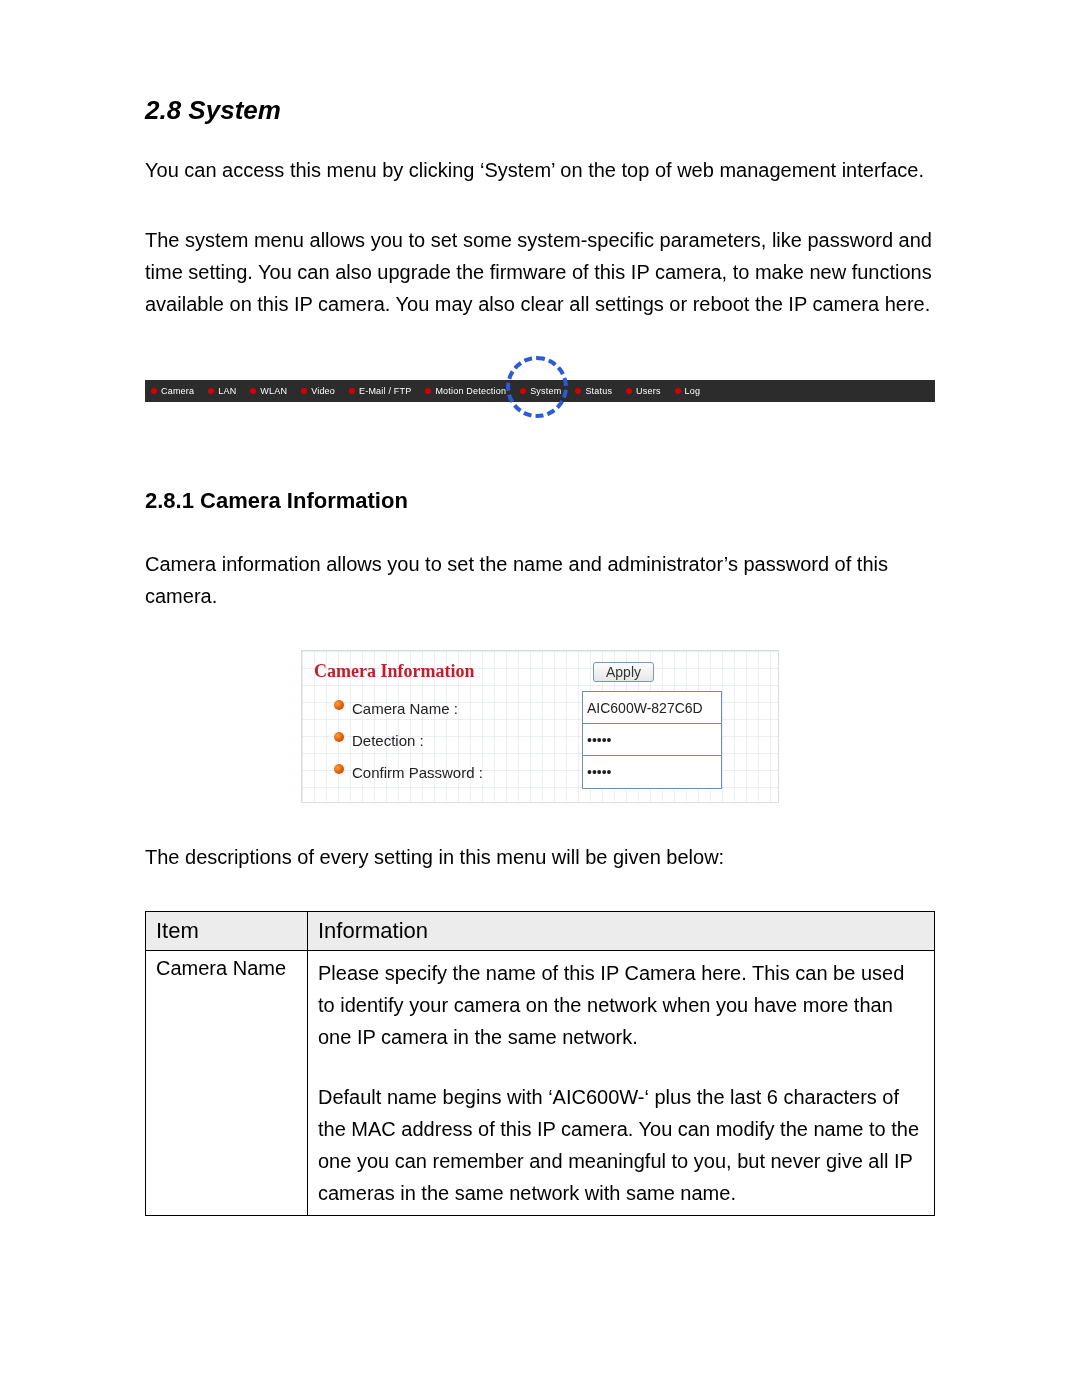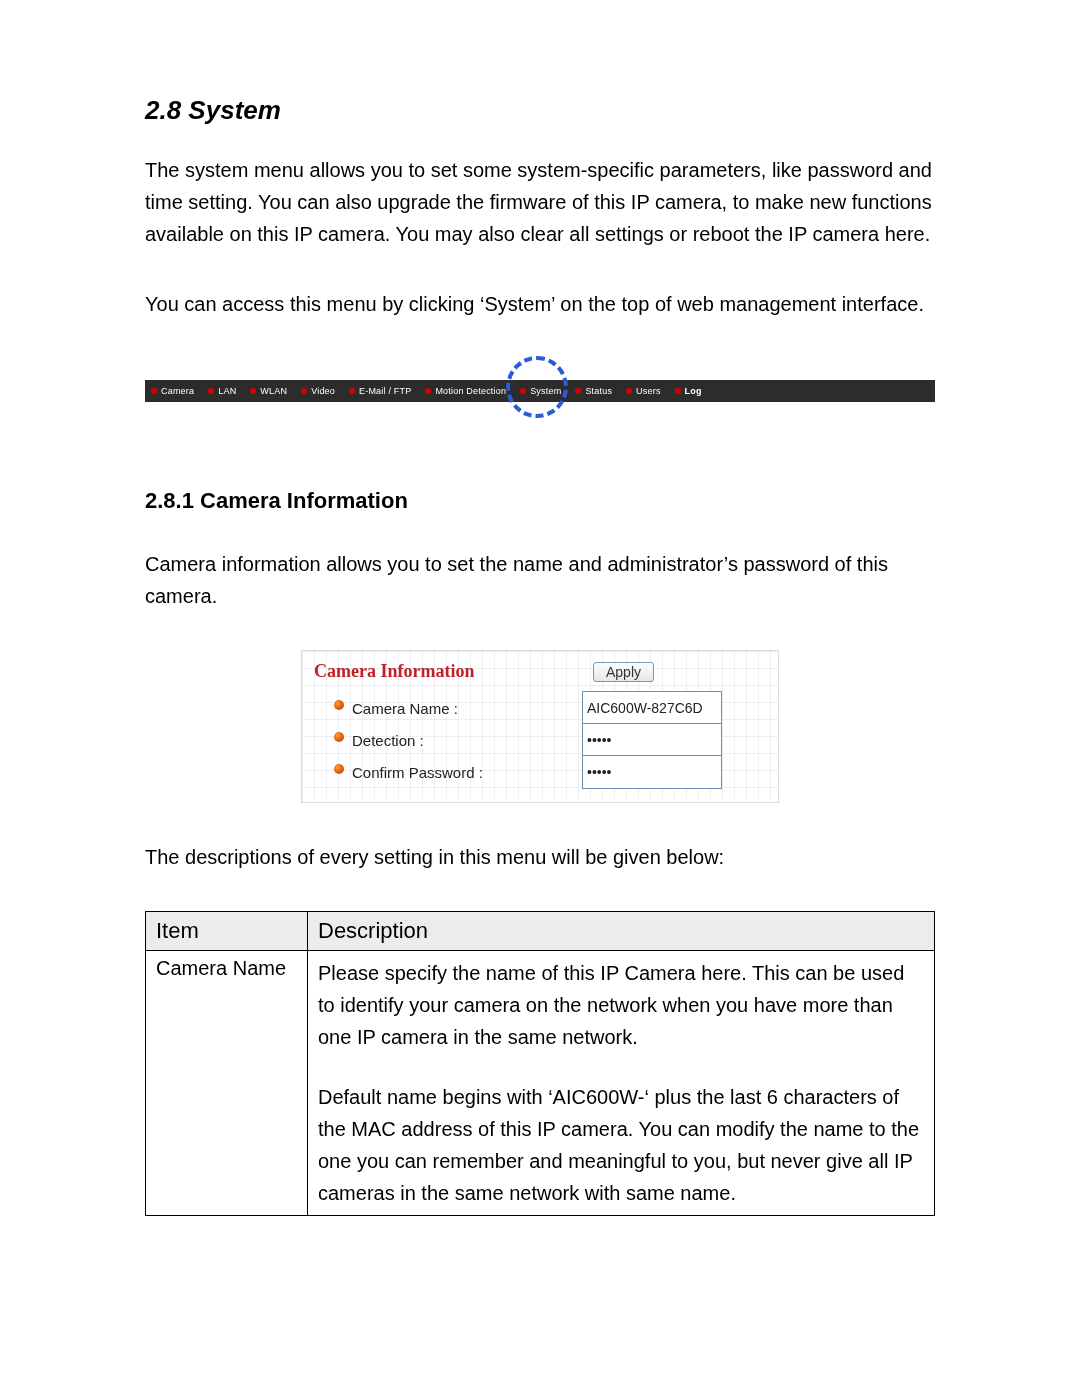--- a/index.html
+++ b/index.html
@@ -42,21 +42,21 @@
     align-items: center;
     padding: 0 6px;
   }
   .nav-item {
     display: flex;
     align-items: center;
     gap: 4px;
     white-space: nowrap;
     margin-right: 14px;
   }
-  .nav-item:last-child { margin-right: 0; font-weight: bold; }
+  .nav-item:last-child { margin-right: 0; }
   .red-dot {
     width: 6px; height: 6px;
     background: #d50000;
     border-radius: 50%;
     flex: 0 0 auto;
   }
   .nav-label {
     color: #fff;
     font-size: 9px;
     letter-spacing: 0.2px;
@@ -162,22 +162,22 @@
   .desc-cell { line-height: 1.6; }
   .desc-cell .gap { display:block; height: 28px; }
 </style>
 </head>
 <body>
 
 <div class="page">
 
   <h2 class="h2">2.8 System</h2>
 
+  <p class="para">You can access this menu by clicking ‘System’ on the top of web management interface.</p>
   <p class="para">The system menu allows you to set some system-specific parameters, like password and time setting. You can also upgrade the firmware of this IP camera, to make new functions available on this IP camera. You may also clear all settings or reboot the IP camera here.</p>
-  <p class="para">You can access this menu by clicking ‘System’ on the top of web management interface.</p>
 
   <div class="nav-wrap">
     <div class="navbar">
       <span class="nav-item">
         <span class="red-dot"></span>
         <span class="nav-label">Camera</span>
       </span>
       <span class="nav-item">
         <span class="red-dot"></span>
         <span class="nav-label">LAN</span>
@@ -252,21 +252,21 @@
   <p class="para">The descriptions of every setting in this menu will be given below:</p>
 
   <table class="desc-table">
     <colgroup>
         <col class="c1">
         <col>
       </colgroup>
     <thead>
       <tr>
         <th>Item</th>
-        <th>Description</th>
+        <th>Information</th>
       </tr>
     </thead>
     <tbody>
       <tr>
         <td>Camera Name</td>
         <td class="desc-cell">
           <span>Please specify the name of this IP Camera here. This can be used to identify your camera on the network when you have more than one IP camera in the same network.</span>
           <span class="gap"></span>
           <span>Default name begins with ‘AIC600W-‘ plus the last 6 characters of the MAC address of this IP camera. You can modify the name to the one you can remember and meaningful to you, but never give all IP cameras in the same network with same name.</span>
         </td>

